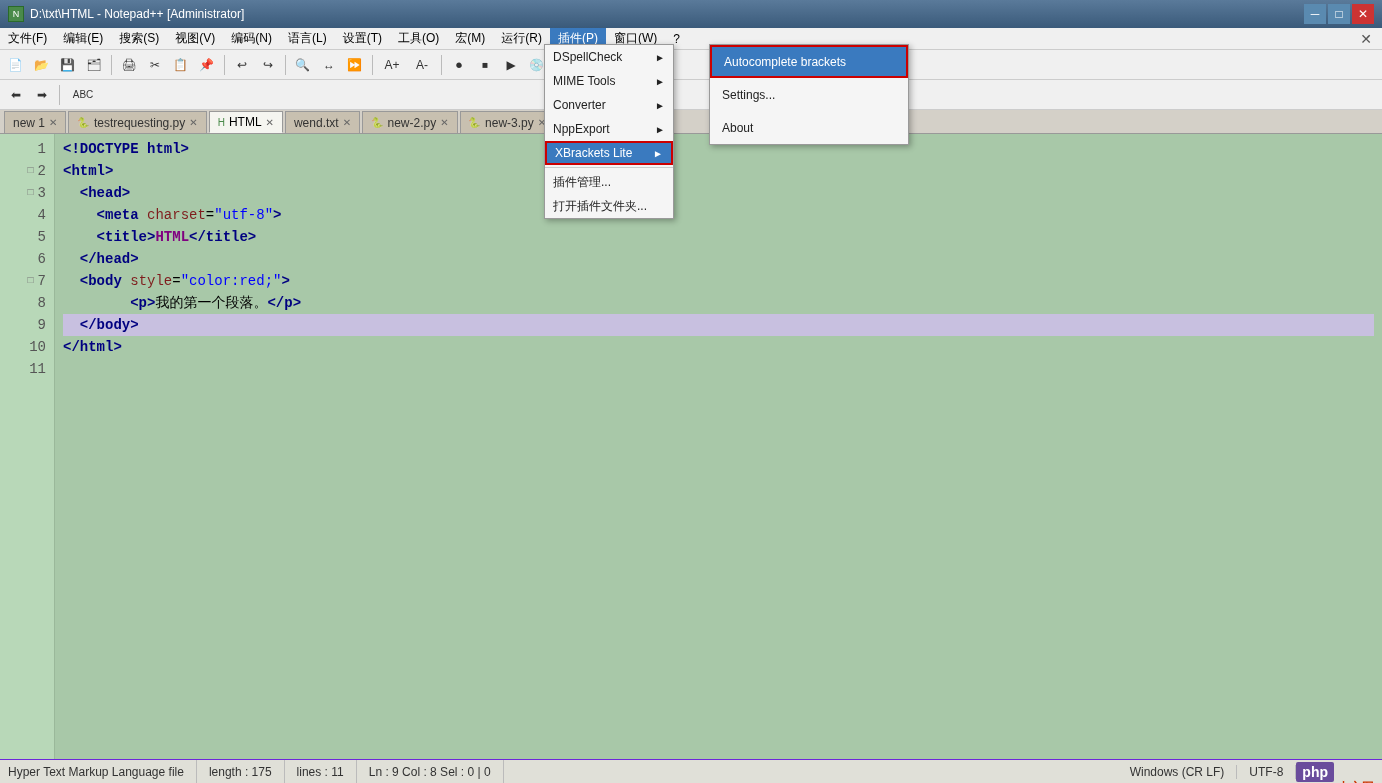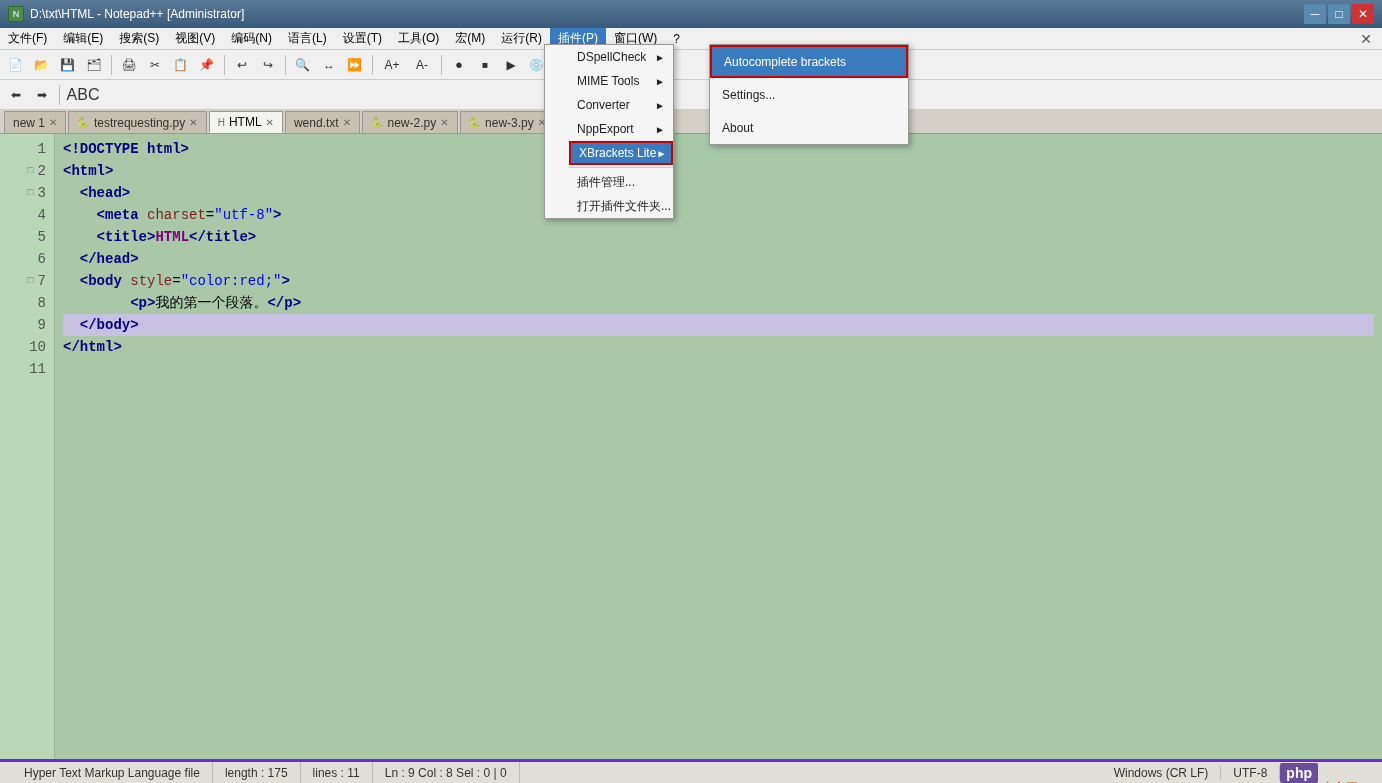--- a/index.html
+++ b/index.html
@@ -200,24 +200,24 @@
     
     .c-tag { color: #000080; font-weight: bold; }
     .c-attr { color: #7f1d1d; }
     .c-val { color: #0000ff; }
     .c-chinese { color: #000000; }
 
     
     .status-bar {
       height: 24px;
       background: #e0e0d8;
-      border-top: 3px solid #6d28d9;
-      display: flex;
-      align-items: center;
-      padding: 0 24px;
+      border-top: 1px solid #6d28d9;
+      display: flex;
+      align-items: center;
+      padding: 0 8px;
       font-size: 12px;
       color: #333;
       gap: 0;
       position: absolute;
       bottom: 0;
       left: 0;
       right: 0;
     }
     .status-segment {
       padding: 0 12px;
@@ -261,21 +261,20 @@
     .dropdown-menu {
       position: absolute;
       top: 44px;
       left: 544px;
       width: 130px;
       background: #f5f5f5;
       border: 1px solid #999;
       box-shadow: 2px 2px 6px rgba(0,0,0,0.3);
       z-index: 200;
       pointer-events: all;
-      padding-left: 24px;
     }
     .dropdown-item {
       height: 24px;
       padding: 0 8px;
       display: flex;
       align-items: center;
       justify-content: space-between;
       cursor: pointer;
       font-size: 12px;
       color: #222;
@@ -391,21 +390,21 @@
   <button class="tool-btn">▶</button>
   <button class="tool-btn">💿</button>
   <div class="tool-separator"></div>
   <button class="tool-btn">▶▶</button>
 </div>
 
 <div class="toolbar2">
   <button class="tool-btn">⬅</button>
   <button class="tool-btn">➡</button>
   <div class="tool-separator"></div>
-  <button class="tool-btn" style="font-size:16px; width:36px;">ABC</button>
+  <button class="tool-btn" style="font-size:10px; width:36px;">ABC</button>
 </div>
 
 <div class="tabs-bar">
   <div class="tab">
     <span>new 1</span>
     <span class="tab-close">✕</span>
   </div>
   <div class="tab">
     <span style="color:#4a8a4a; font-size:10px;">🐍</span>
     <span>testrequesting.py</span>

